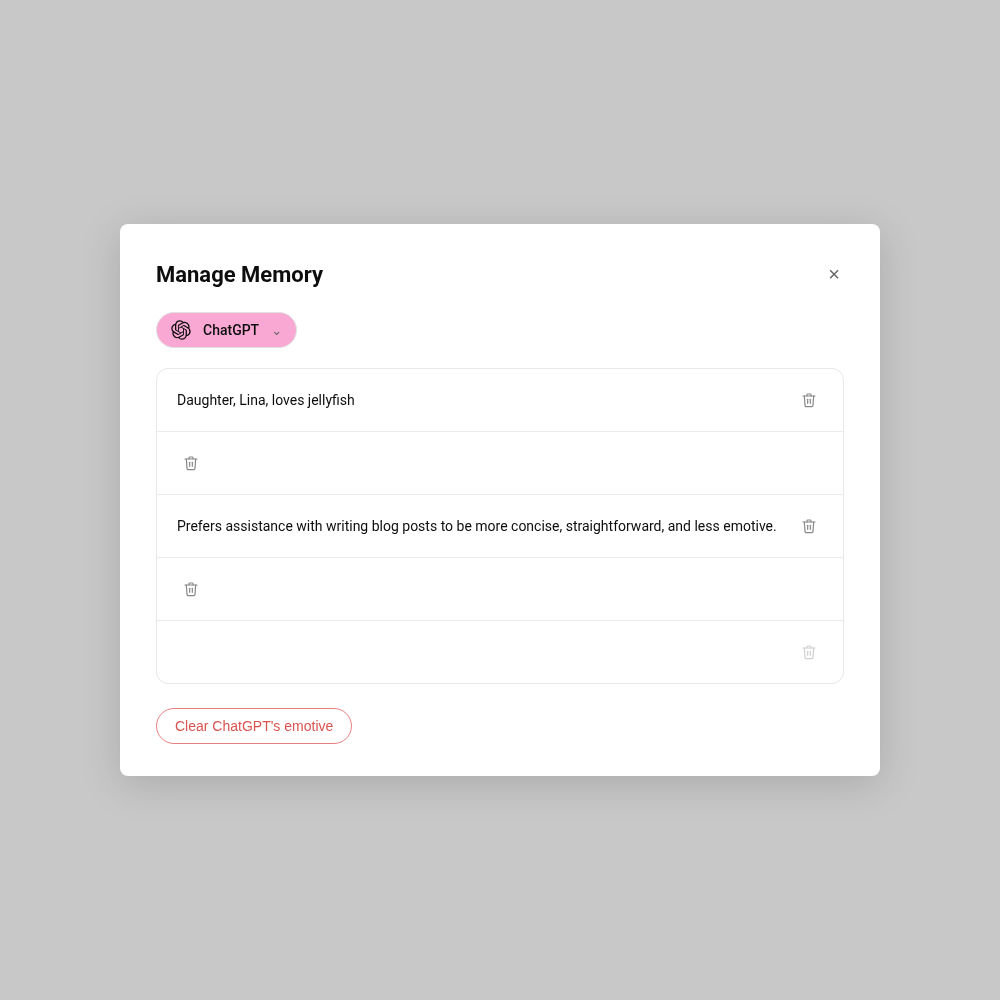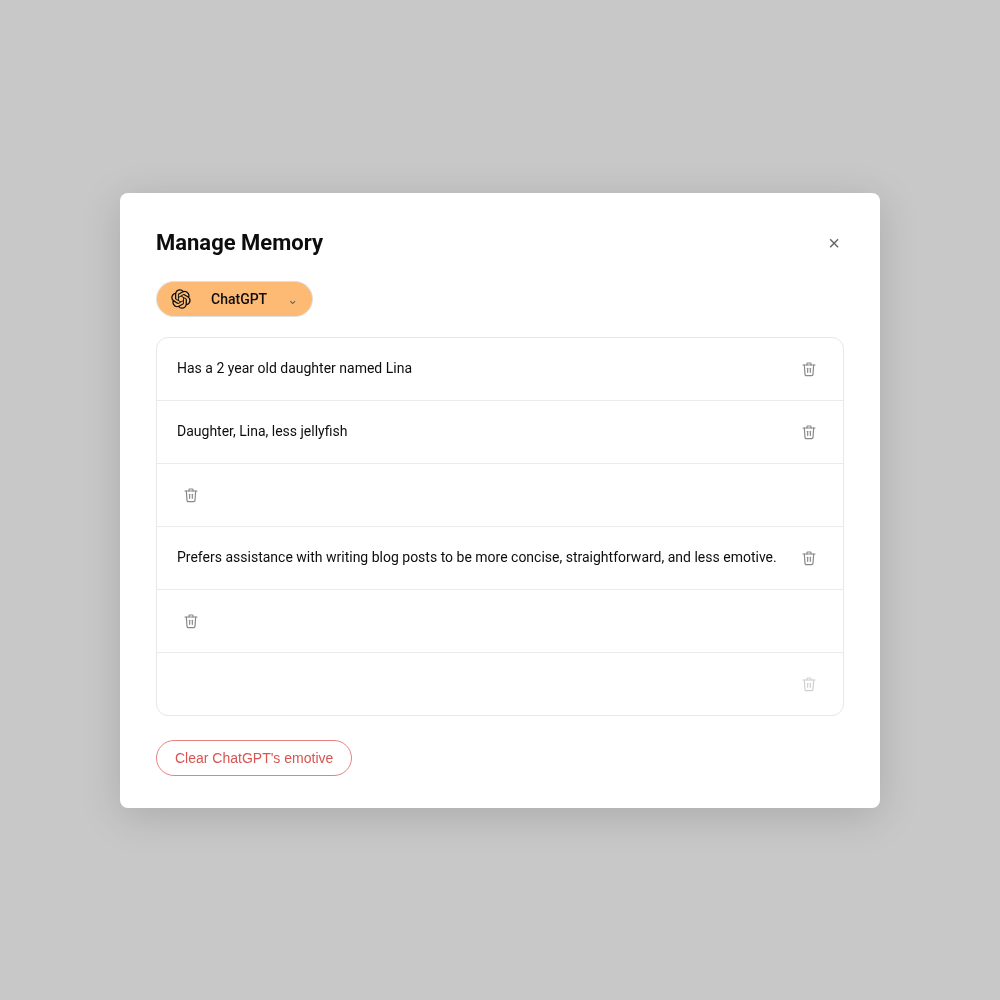--- a/index.html
+++ b/index.html
@@ -46,30 +46,30 @@
       padding: 4px;
       border-radius: 6px;
       display: flex;
       align-items: center;
       justify-content: center;
     }
 
     .source-selector {
       display: inline-flex;
       align-items: center;
-      gap: 20px;
+      gap: 12px;
       border: 1.5px solid #e0e0e0;
       border-radius: 20px;
       padding: 7px 14px;
       cursor: pointer;
       margin-bottom: 20px;
       font-size: 14px;
       font-weight: 500;
       color: #0d0d0d;
-      background: #fdba74;
+      background: #f9a8d4;
     }
 
     .chatgpt-icon {
       width: 20px;
       height: 20px;
     }
 
     .memory-list {
       border: 1.5px solid #e8e8e8;
       border-radius: 12px;
@@ -165,35 +165,23 @@
     <svg class="chatgpt-icon" viewBox="0 0 41 41" fill="none" xmlns="http://www.w3.org/2000/svg">
       <path d="M37.532 16.87a9.963 9.963 0 00-.856-8.184 10.078 10.078 0 00-10.855-4.835 9.964 9.964 0 00-7.505-3.360 10.079 10.079 0 00-9.612 6.977 9.967 9.967 0 00-6.664 4.834 10.08 10.08 0 001.24 11.817 9.965 9.965 0 00.856 8.185 10.079 10.079 0 0010.855 4.835 9.965 9.965 0 007.504 3.36 10.079 10.079 0 009.617-6.981 9.967 9.967 0 006.663-4.834 10.079 10.079 0 00-1.243-11.814zM22.498 37.886a7.474 7.474 0 01-4.799-1.735c.061-.033.168-.091.237-.134l7.964-4.6a1.294 1.294 0 00.655-1.134V19.054l3.366 1.944a.12.12 0 01.066.092v9.299a7.505 7.505 0 01-7.49 7.496zM6.392 31.006a7.471 7.471 0 01-.894-5.023c.06.036.162.099.237.141l7.964 4.6a1.297 1.297 0 001.308 0l9.724-5.614v3.888a.12.12 0 01-.048.103l-8.051 4.649a7.504 7.504 0 01-10.24-2.744zM4.297 13.62A7.469 7.469 0 018.2 10.333c0 .068-.004.19-.004.274v9.201a1.294 1.294 0 00.654 1.132l9.723 5.614-3.366 1.944a.12.12 0 01-.114.012L7.044 23.56a7.504 7.504 0 01-2.747-9.94zm27.658 6.437l-9.724-5.615 3.367-1.943a.121.121 0 01.114-.012l8.048 4.648a7.498 7.498 0 01-1.158 13.528v-9.476a1.293 1.293 0 00-.647-1.13zm3.35-5.043c-.059-.037-.162-.099-.236-.141l-7.965-4.6a1.298 1.298 0 00-1.308 0l-9.723 5.614v-3.888a.12.12 0 01.048-.103l8.05-4.645a7.497 7.497 0 0111.135 7.763zm-21.063 6.929l-3.367-1.944a.12.12 0 01-.065-.092v-9.299a7.497 7.497 0 0112.293-5.756 6.94 6.94 0 00-.236.134l-7.965 4.6a1.294 1.294 0 00-.654 1.132l-.006 11.225zm1.829-3.943l4.33-2.501 4.332 2.498v4.997l-4.331 2.5-4.331-2.5V18z" fill="currentColor"></path>
     </svg>
     <span>ChatGPT</span>
     <span style="font-size:13px; color:#666; margin-top:1px;">⌄</span>
   </div>
 
   <div class="memory-list">
     <div class="memory-list-scroll">
 
-      <div class="memory-item">
-        <span class="memory-text">Has a 2 year old daughter named Lina</span>
-        <button class="delete-button" title="Delete">
-          <svg class="trash-icon" viewBox="0 0 24 24" fill="none" stroke="currentColor" stroke-width="1.8" stroke-linecap="round" stroke-linejoin="round">
-            <polyline points="3 6 5 6 21 6"></polyline>
-            <path d="M19 6l-1 14a2 2 0 01-2 2H8a2 2 0 01-2-2L5 6"></path>
-            <path d="M10 11v6"></path>
-            <path d="M14 11v6"></path>
-            <path d="M9 6V4a1 1 0 011-1h4a1 1 0 011 1v2"></path>
-          </svg>
-        </button>
-      </div>
-
-      <div class="memory-item">
-        <span class="memory-text">Daughter, Lina, less jellyfish</span>
+
+      <div class="memory-item">
+        <span class="memory-text">Daughter, Lina, loves jellyfish</span>
         <button class="delete-button" title="Delete">
           <svg class="trash-icon" viewBox="0 0 24 24" fill="none" stroke="currentColor" stroke-width="1.8" stroke-linecap="round" stroke-linejoin="round">
             <polyline points="3 6 5 6 21 6"></polyline>
             <path d="M19 6l-1 14a2 2 0 01-2 2H8a2 2 0 01-2-2L5 6"></path>
             <path d="M10 11v6"></path>
             <path d="M14 11v6"></path>
             <path d="M9 6V4a1 1 0 011-1h4a1 1 0 011 1v2"></path>
           </svg>
         </button>
       </div>

